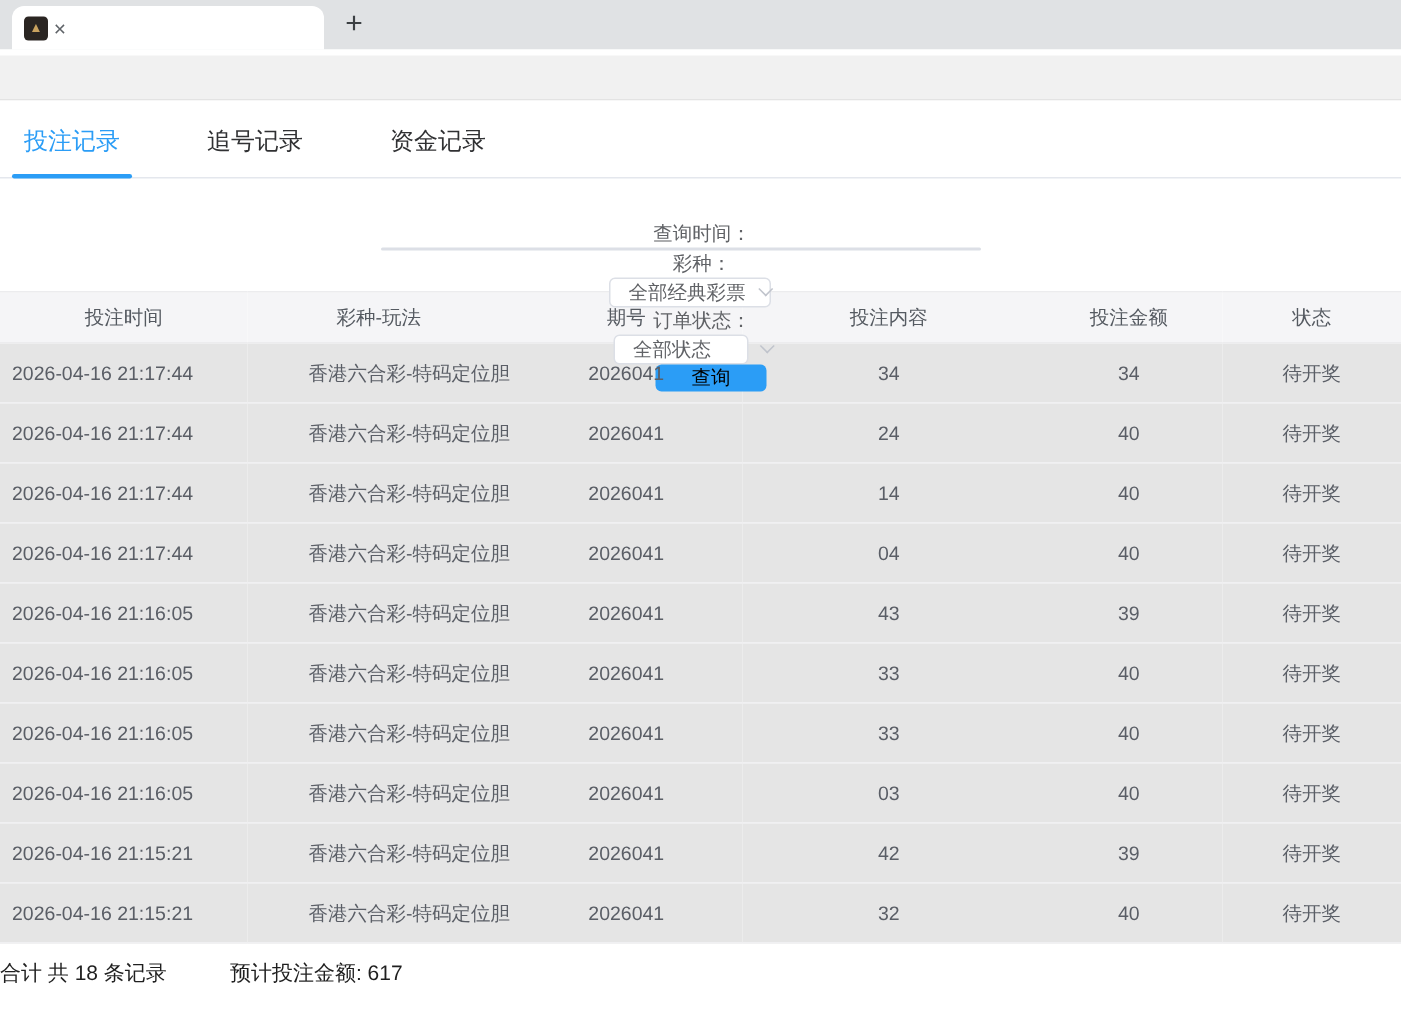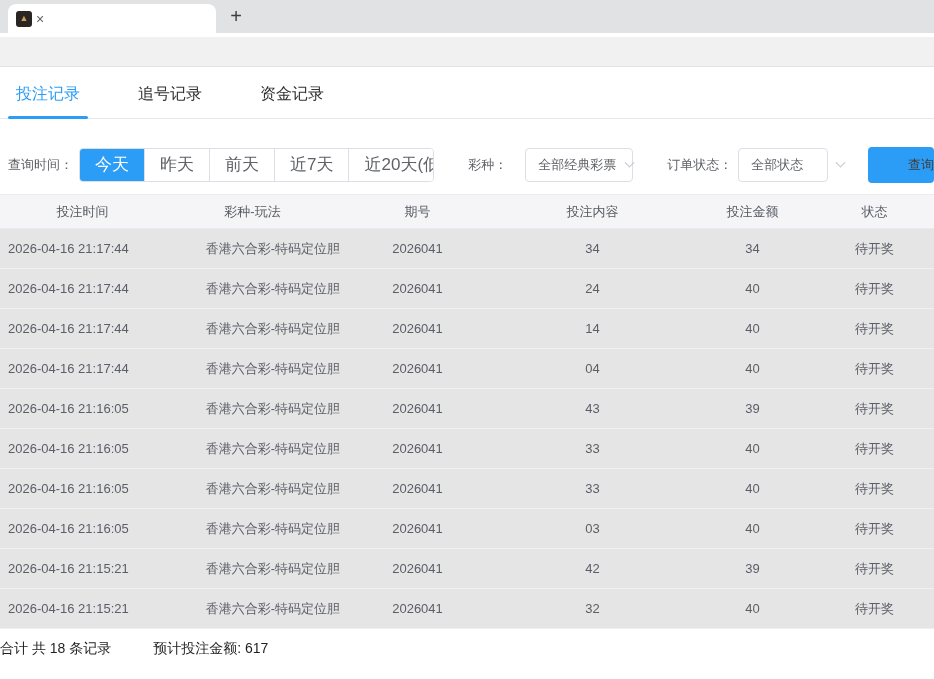--- a/index.html
+++ b/index.html
@@ -48,21 +48,21 @@
     cursor: pointer; position: relative;
   }
   .rec-tab.active { color: var(--accent); }
   .rec-tab.active::after {
     content: ""; position: absolute; left: 0; right: 0; bottom: -1px;
     height: 3px; background: var(--accent); border-radius: 2px;
   }
 
   
   .filter-row {
-    display: flex; align-items: center; margin: 28px 0 0 8px; height: 36px;
+    display: flex; align-items: center; margin: 28px 0 0 8px; height: 36px; flex-direction: column;
   }
   .f-label { color: #606266; font-size: 13px; margin-right: 6px; white-space: nowrap; }
   .btn-group {
     display: flex; border: 1px solid #dcdfe6; border-radius: 4px; overflow: hidden;
     height: 34px; margin-right: 34px;
   }
   .tg-btn {
     padding: 0 15px; line-height: 32px; color: #606266; font-size: 17px; cursor: pointer;
     border-right: 1px solid #dcdfe6; background: #fff; white-space: nowrap;
   }
@@ -75,24 +75,23 @@
     margin-right: 34px;
   }
   .select-box .val { white-space: nowrap; }
   .chev {
     width: 7px; height: 7px; border-right: 1.4px solid #c0c4cc; border-bottom: 1.4px solid #c0c4cc;
     transform: rotate(45deg) translate(-2px,-2px); margin-left: 10px; flex: 0 0 7px;
   }
   .sel-lottery { width: 108px; margin-left: 12px; }
   .sel-status { width: 90px; gap: 24px; }
   .query-btn {
-    width: 74px; height: 36px; background: var(--accent); color: #404040; border: none;
+    width: 74px; height: 36px; background: var(--accent); color: #000000; border: none;
     border-radius: 4px; font-size: 13px; cursor: pointer; margin-left: 6px;
     font-family: inherit;
-    text-align: right;
   }
 
   
   table { width: 934px; border-collapse: collapse; table-layout: fixed; margin-top: 11px; }
   col.c1 { width: 165px; } col.c2 { width: 175px; } col.c3 { width: 155px; }
   col.c4 { width: 195px; } col.c5 { width: 125px; } col.c6 { width: 119px; }
   thead th {
     background: #f5f5f7; color: #555a61; font-weight: normal; font-size: 13px;
     height: 34px; text-align: center;
     border-top: 1px solid #ececee; border-bottom: 1px solid #ececee;

